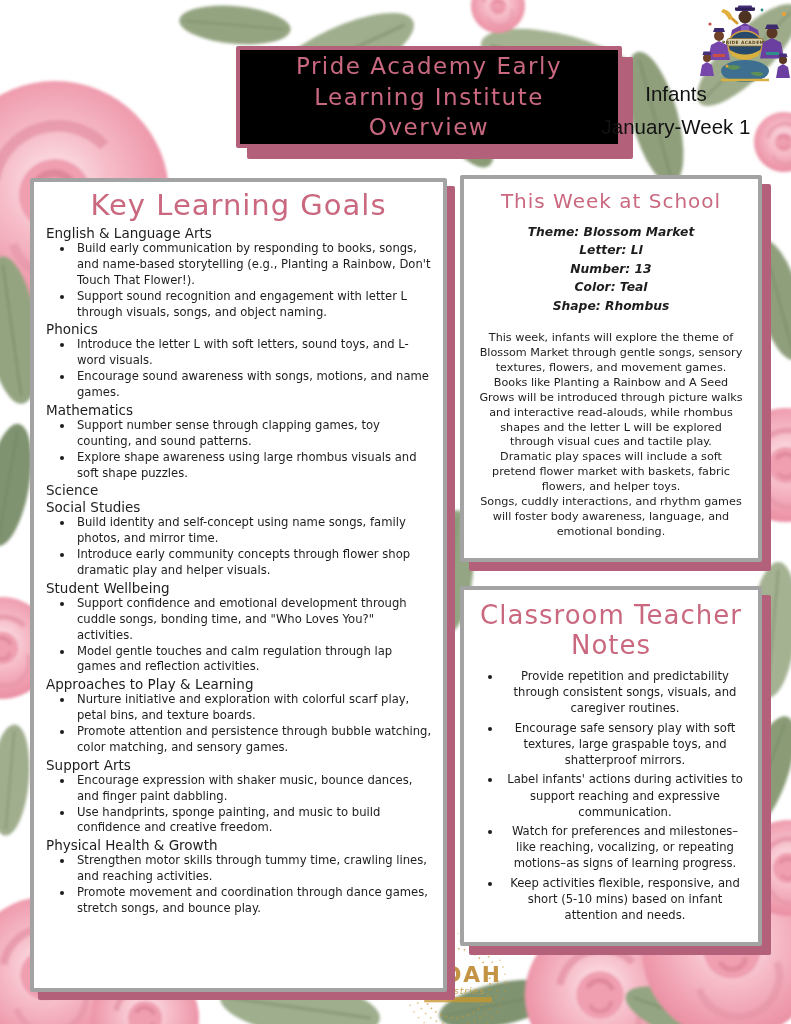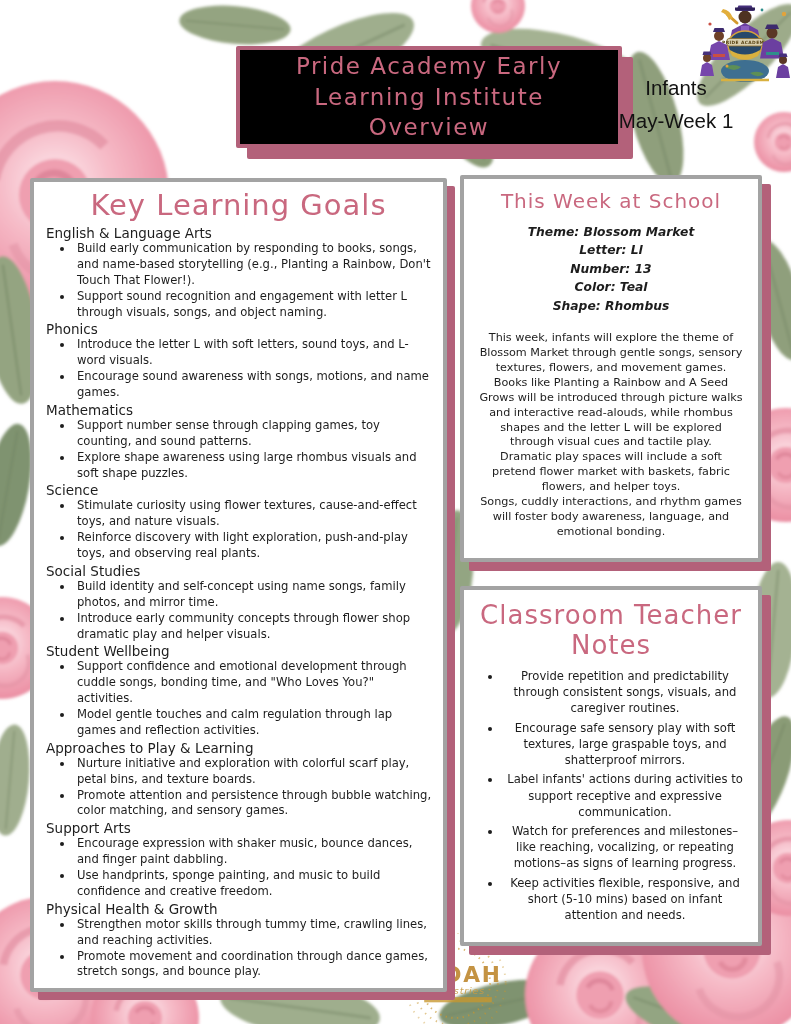--- a/index.html
+++ b/index.html
@@ -12,21 +12,21 @@
 
   
   .title-box{
     position:absolute;left:200px;top:46px;width:386px;height:102px;
     background:#000000;border:4px solid #b3617a;border-radius:2px;
     box-shadow:11px 11px 0 0 #b3617a;
     display:flex;flex-direction:column;justify-content:center;align-items:center;
     text-align:center;color:#c9687f;font-size:23px;line-height:1.32;letter-spacing:1.5px;margin-left:36px;
   }
   .subtitle{
-    position:absolute;left:594px;top:72px;width:164px;text-align:center;
+    position:absolute;left:594px;top:78px;width:164px;text-align:center;
     font-family:"Liberation Sans",sans-serif;font-size:20.5px;line-height:1.6;color:#121212;
   }
   .logo{position:absolute;left:700px;top:2px;width:90px;height:82px;}
 
   
   .box{
     position:absolute;background:#ffffff;border:4px solid #a3a3a3;border-radius:2px;
   }
   .box-title{
     margin:2px 0 3px 0;font-weight:normal;text-align:center;color:#c9687f;letter-spacing:1px;
@@ -131,21 +131,21 @@
   </div>
 
   <div class="title-box">
     <div>Pride Academy Early</div>
     <div>Learning Institute</div>
     <div>Overview</div>
   </div>
 
   <div class="subtitle">
     <div>Infants</div>
-    <div>May-Week 1</div>
+    <div>January-Week 1</div>
   </div>
 
   <div class="logo">
     <svg viewBox="0 0 90 82" width="90" height="82">
       <path d="M28 13 L37 21" stroke="#d49a2e" stroke-width="3" stroke-linecap="round"></path>
       <path d="M23 7 q7 1 10 9 l-4 2 q-3 -7 -8 -8 z" fill="#e2ae3c"></path>
       <g>
         <circle cx="45" cy="15" r="6.5" fill="#4e3222"></circle>
         <path d="M36 9 h18 l-2.5 -5.5 h-13 z" fill="#46307c"></path>
         <rect x="35" y="5.5" width="20" height="3" fill="#2f2058"></rect>
@@ -207,24 +207,20 @@
         <ul class="goal-list">
           <li>Introduce the letter L with soft letters, sound toys, and L-word visuals.</li>
           <li>Encourage sound awareness with songs, motions, and name games.</li>
         </ul>
         <div class="sec-h">Mathematics</div>
         <ul class="goal-list">
           <li>Support number sense through clapping games, toy counting, and sound patterns.</li>
           <li>Explore shape awareness using large rhombus visuals and soft shape puzzles.</li>
         </ul>
         <div class="sec-h">Science</div>
-        <ul class="goal-list">
-          <li>Stimulate curiosity using flower textures, cause-and-effect toys, and nature visuals.</li>
-          <li>Reinforce discovery with light exploration, push-and-play toys, and observing real plants.</li>
-        </ul>
         <div class="sec-h">Social Studies</div>
         <ul class="goal-list">
           <li>Build identity and self-concept using name songs, family photos, and mirror time.</li>
           <li>Introduce early community concepts through flower shop dramatic play and helper visuals.</li>
         </ul>
         <div class="sec-h">Student Wellbeing</div>
         <ul class="goal-list">
           <li>Support confidence and emotional development through cuddle songs, bonding time, and "Who Loves You?" activities.</li>
           <li>Model gentle touches and calm regulation through lap games and reflection activities.</li>
         </ul>
@@ -261,19 +257,19 @@
         <div>Dramatic play spaces will include a soft pretend flower market with baskets, fabric flowers, and helper toys.</div>
         <div>Songs, cuddly interactions, and rhythm games will foster body awareness, language, and emotional bonding.</div>
       </div>
   </section>
 
   <section class="box notes-box">
     <h2 class="box-title">Classroom Teacher Notes</h2>
     <ul class="notes-list" id="notes-list">
         <li>Provide repetition and predictability through consistent songs, visuals, and caregiver routines.</li>
         <li>Encourage safe sensory play with soft textures, large graspable toys, and shatterproof mirrors.</li>
-        <li>Label infants' actions during activities to support receptive and expressive communication.</li>
+        <li>Label infants' actions during activities to support reaching and expressive communication.</li>
         <li>Watch for preferences and milestones– like reaching, vocalizing, or repeating motions–as signs of learning progress.</li>
         <li>Keep activities flexible, responsive, and short (5-10 mins) based on infant attention and needs.</li>
       </ul>
   </section>
 
 </div>
 
 </body></html>

